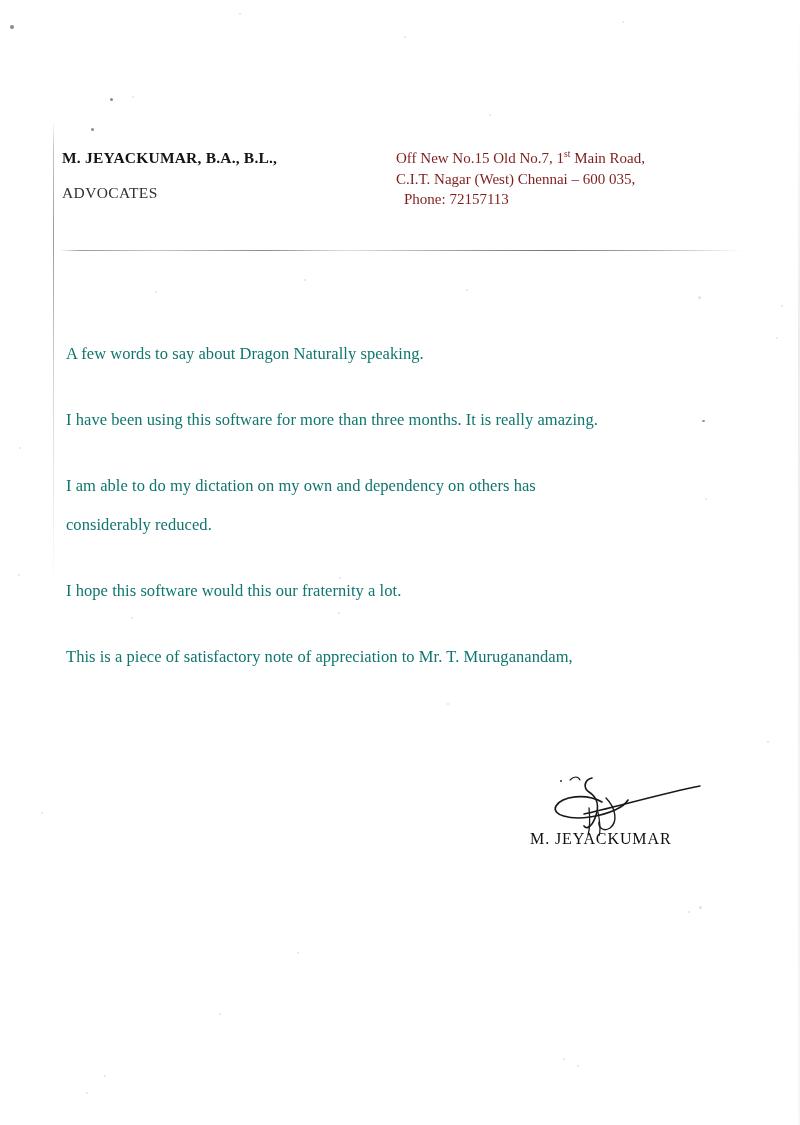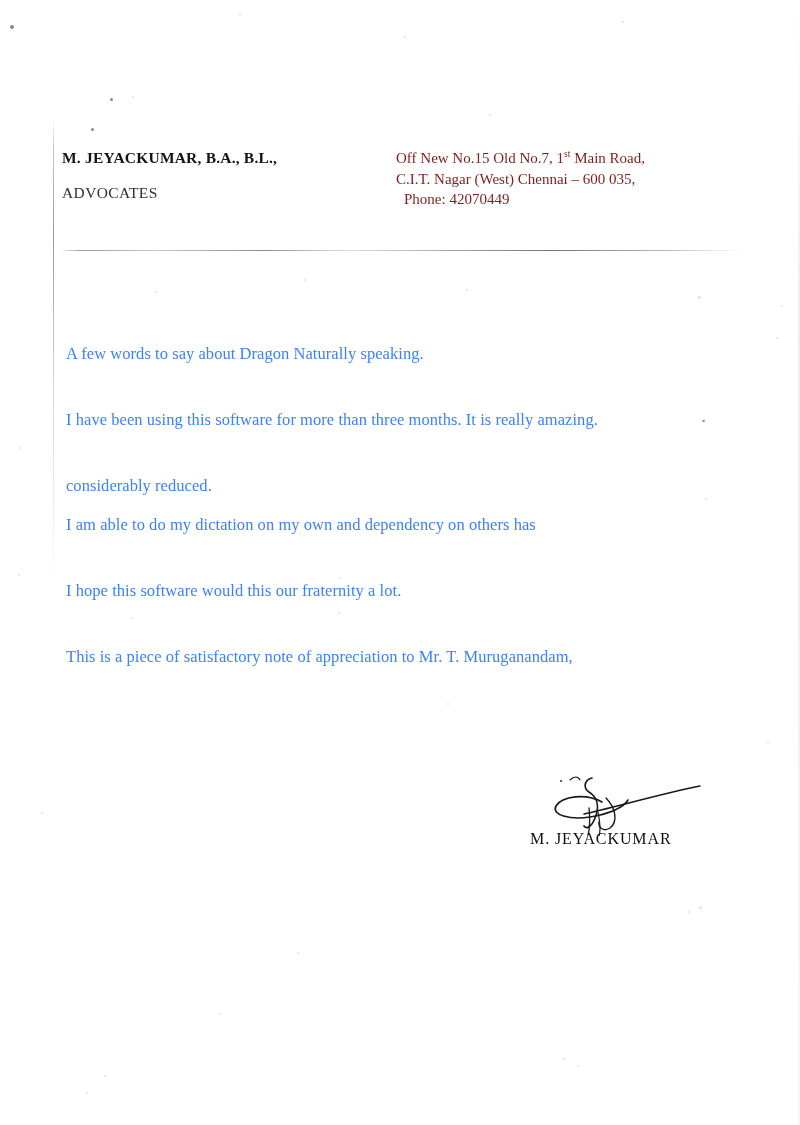--- a/index.html
+++ b/index.html
@@ -135,21 +135,21 @@
   .body-text {
     position: absolute;
     left: 66px;
     top: 334px;
     width: 660px;
   }
 
   .para {
     font-size: 16.5px;
     line-height: 39px;
-    color: #3b82f6;
+    color: #0f766e;
     letter-spacing: 0.05px;
   }
   .para + .para { margin-top: 27px; }
   .para .line { white-space: nowrap; }
 
   
   .signature-area {
     position: absolute;
     left: 522px;
     top: 768px;
@@ -223,39 +223,39 @@
   <div class="letterhead">
 
     <div class="firm-block">
       <div class="firm-name">M. JEYACKUMAR, B.A., B.L.,</div>
       <div class="firm-role">ADVOCATES</div>
     </div>
 
     <div class="address-block">
       <div class="address-line"><span>Off New No.15 Old No.7, 1</span><sup>st</sup><span> Main Road,</span></div>
       <div class="address-line">C.I.T. Nagar (West) Chennai – 600 035,</div>
-      <div class="address-line indent">Phone: 42070449</div>
+      <div class="address-line indent">Phone: 72157113</div>
     </div>
   </div>
 
   <div class="rule"></div>
 
   <div class="body-text">
 
     <div class="para">
       <div class="line">A few words to say about Dragon Naturally speaking.</div>
     </div>
 
     <div class="para">
       <div class="line">I have been using this software for more than three months. It is really amazing.</div>
     </div>
 
     <div class="para">
+      <div class="line">I am able to do my dictation on my own and dependency on others has</div>
       <div class="line">considerably reduced.</div>
-      <div class="line">I am able to do my dictation on my own and dependency on others has</div>
     </div>
 
     <div class="para">
       <div class="line">I hope this software would this our fraternity a lot.</div>
     </div>
 
     <div class="para">
       <div class="line">This is a piece of satisfactory note of appreciation to Mr. T. Muruganandam,</div>
     </div>
   </div>

